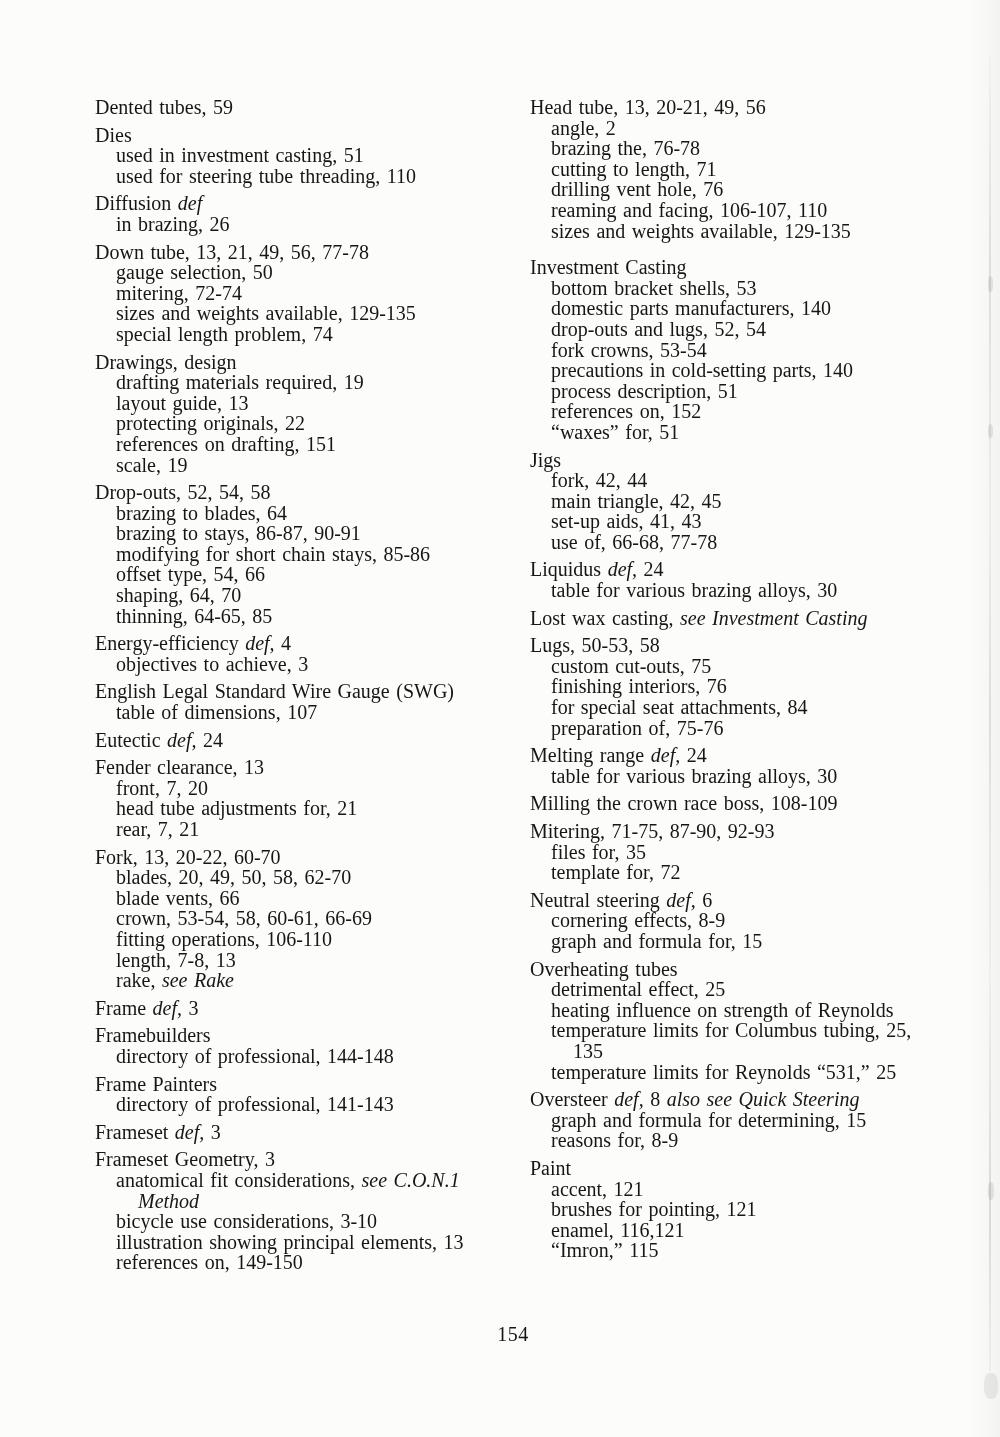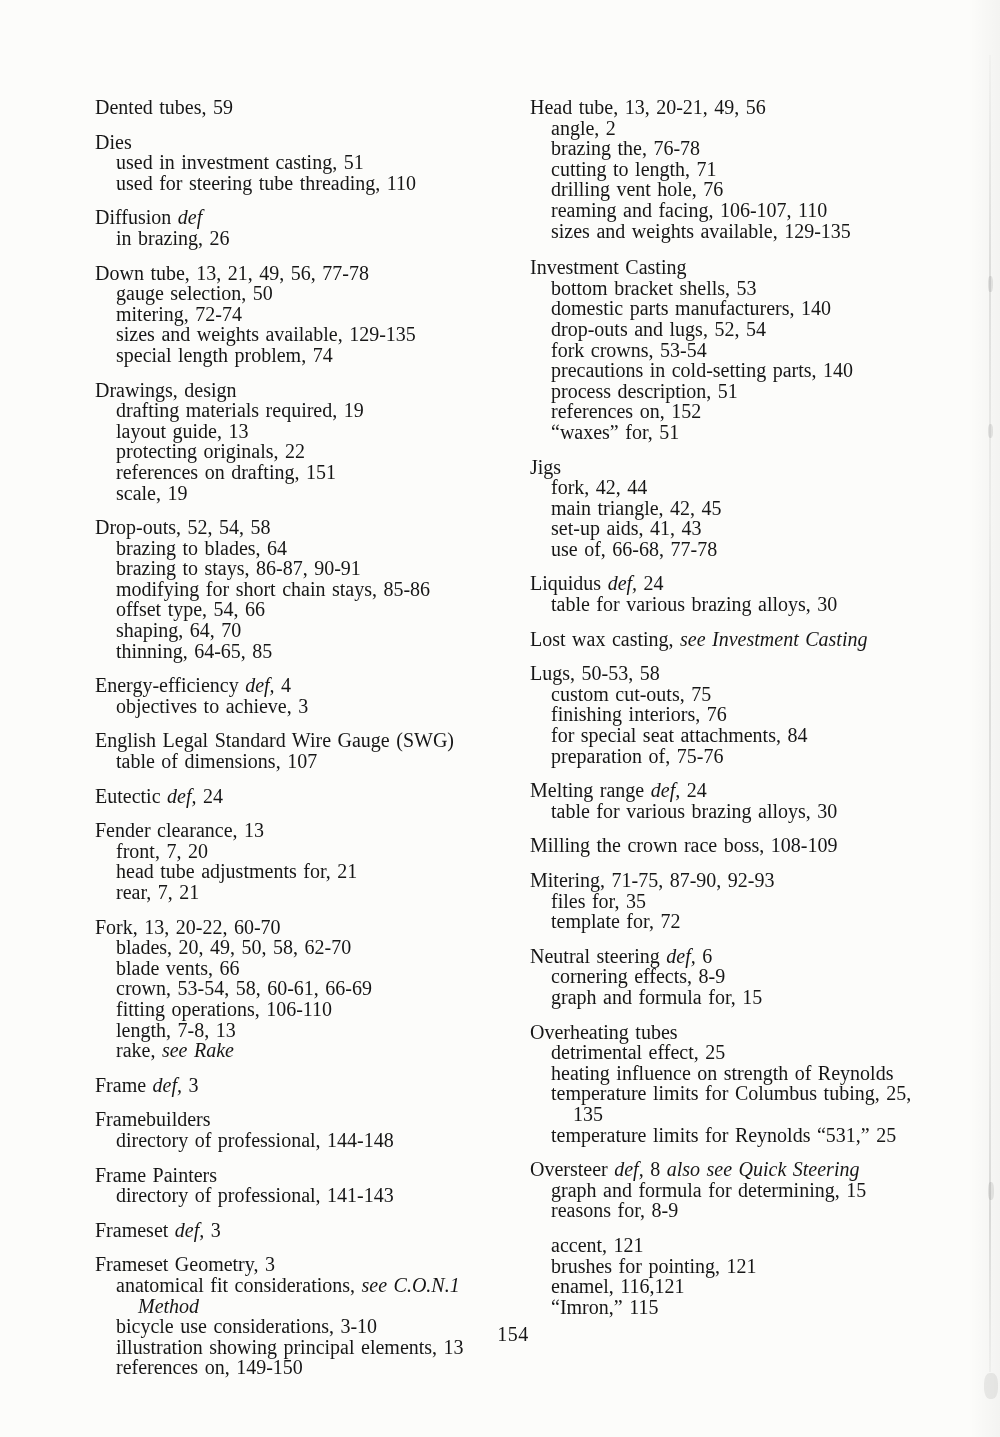--- a/index.html
+++ b/index.html
@@ -36,21 +36,21 @@
   .smudge.s3{right:6px;top:1182px;width:6px;height:18px;}
   .smudge.s4{right:2px;bottom:38px;width:14px;height:26px;background:rgba(40,40,40,0.08);}
 
   .col{position:absolute;top:97px;}
   .col.left{left:95px;width:422px;}
   .col.right{left:530px;width:462px;}
 
   .line{line-height:20.6px;white-space:nowrap;word-spacing:1.5px;}
   .sub{padding-left:21px;}
   .sub-cont{padding-left:43px;}
-  .entry{margin-top:14px;}
+  .entry{margin-top:7px;}
   .entry:first-child{margin-top:0;}
   .entry.extra{margin-top:16px;}
   .it{font-style:italic;}
 
   .page-number{
     position:absolute;top:1323px;left:13px;width:1000px;
     text-align:center;font-size:20px;letter-spacing:0.5px;
   }
 </style>
 </head>
@@ -209,20 +209,21 @@
         <div class="line sub"><span>temperature limits for Columbus tubing, 25,</span></div>
         <div class="line sub-cont"><span>135</span></div>
         <div class="line sub"><span>temperature limits for Reynolds “531,” 25</span></div>
       </div>
       <div class="entry">
         <div class="line term"><span>Oversteer </span><span class="it">def,</span><span> 8 </span><span class="it">also see Quick Steering</span></div>
         <div class="line sub"><span>graph and formula for determining, 15</span></div>
         <div class="line sub"><span>reasons for, 8-9</span></div>
       </div>
       <div class="entry">
+        <div class="line term"><span>Paint</span></div>
         <div class="line sub"><span>accent, 121</span></div>
         <div class="line sub"><span>brushes for pointing, 121</span></div>
         <div class="line sub"><span>enamel, 116,121</span></div>
         <div class="line sub"><span>“Imron,” 115</span></div>
       </div>
     </div>
   <div class="page-number">154</div>
   <div class="edge-line"></div>
   <div class="smudge s1"></div>
   <div class="smudge s2"></div>

